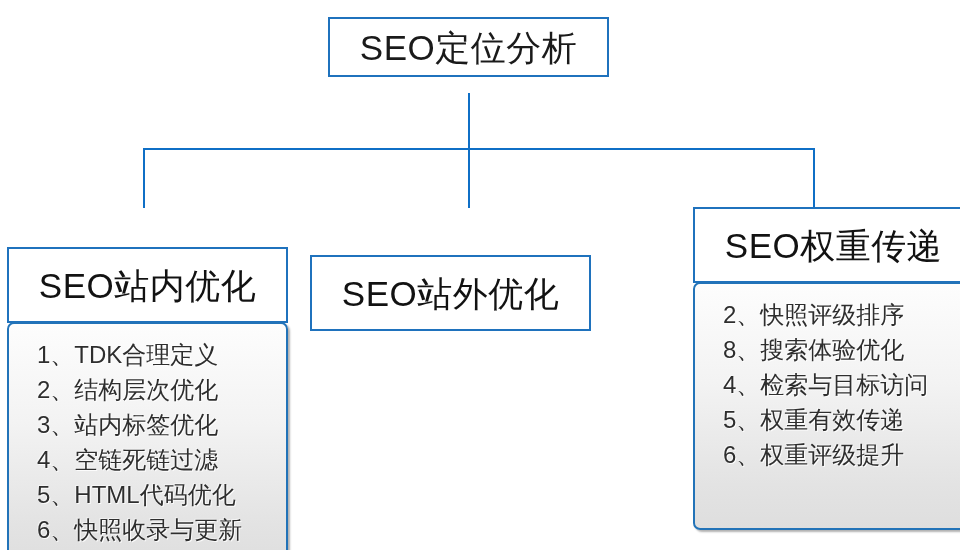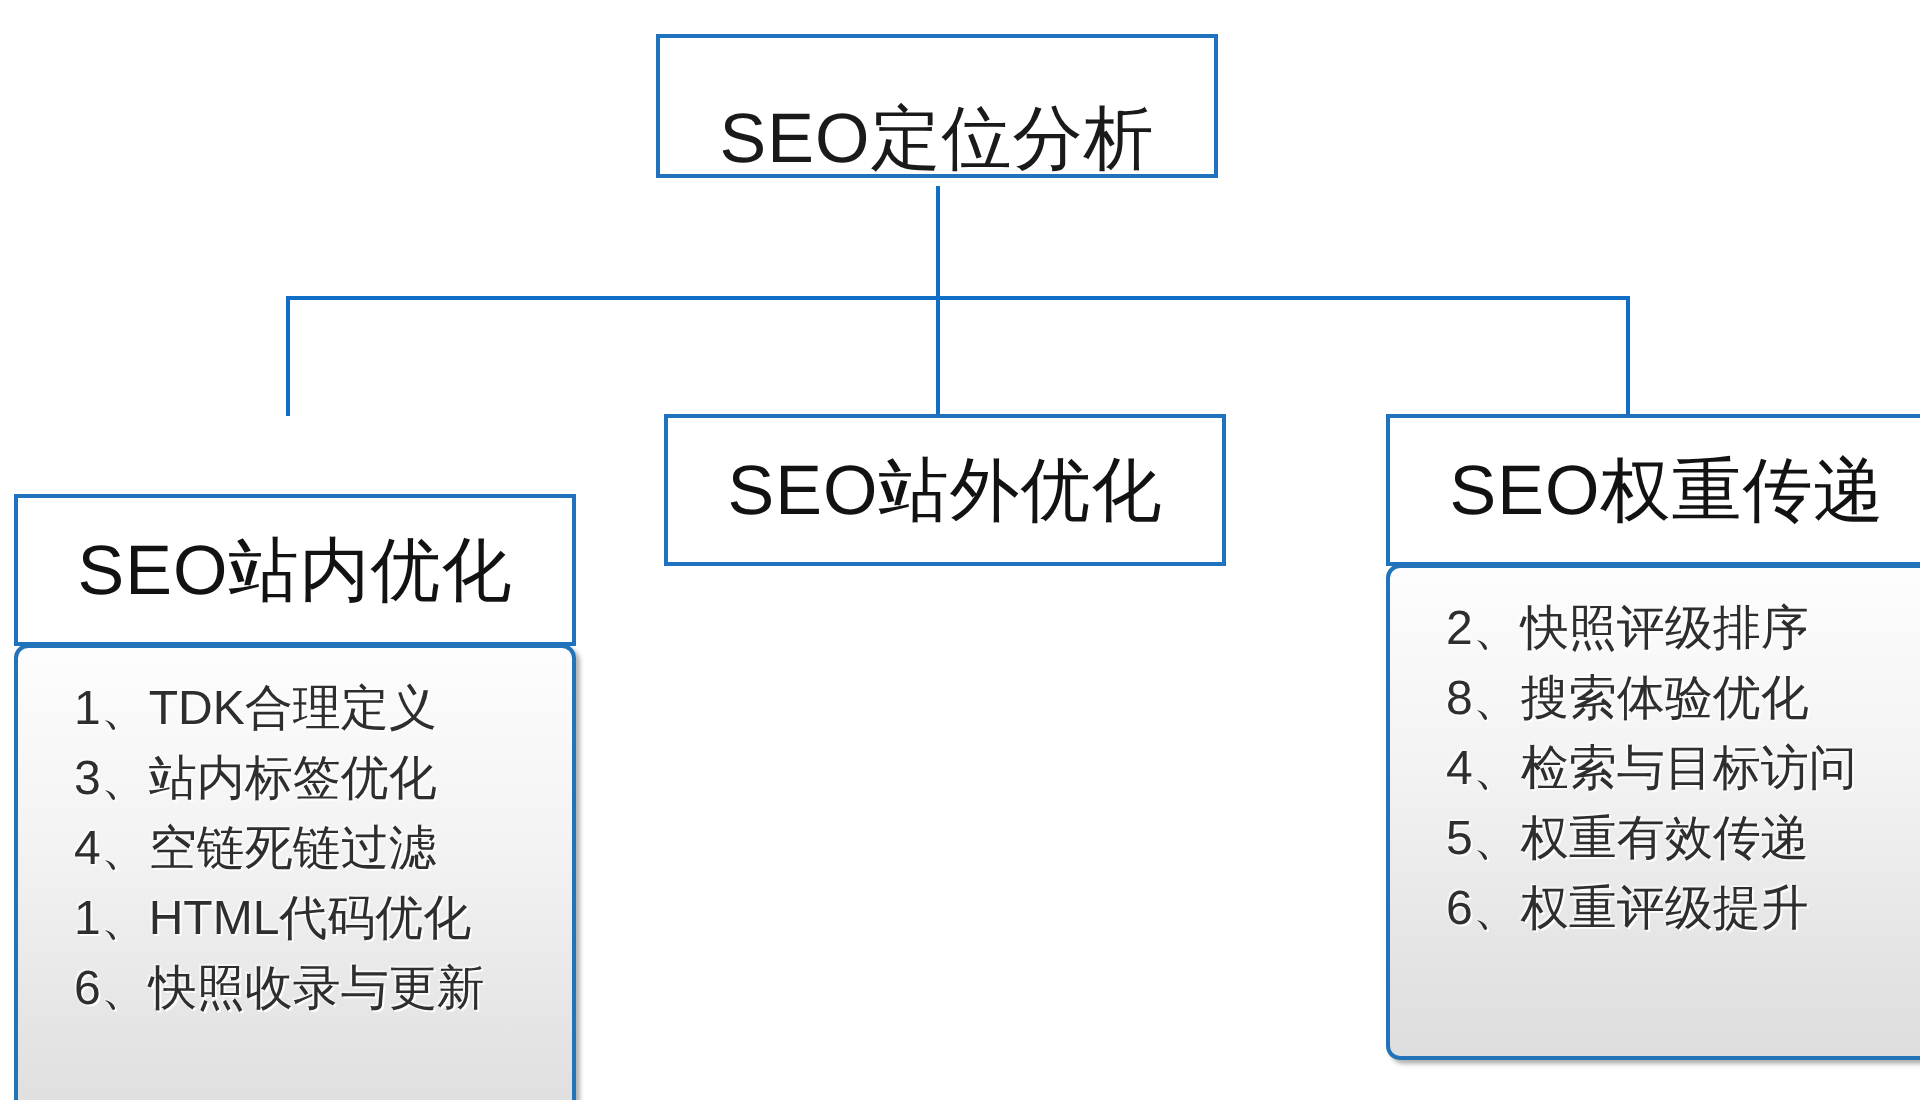--- a/index.html
+++ b/index.html
@@ -23,44 +23,44 @@
   }
   .conn-v { width: 2px; }
   .conn-h { height: 2px; }
 
   
   .root-box {
     position: absolute;
     left: 328px;
     top: 17px;
     width: 281px;
-    height: 72px;
+    height: 60px;
     box-sizing: border-box;
     border: 2px solid #1f72bd;
     background: #ffffff;
     display: flex;
-    align-items: flex-end;
+    align-items: center;
     justify-content: center;
   }
   .root-title {
     font-size: 35px;
     color: #1a1a1a;
     letter-spacing: 0.5px;
     line-height: 1;
     white-space: nowrap;
   }
 
   
   .column {
     position: absolute;
     top: 207px;
     width: 281px;
   }
   .col-1 { left: 7px; margin-top: 40px; }
-  .col-2 { left: 332px; }
+  .col-2 { left: 310px; margin-top: 48px; }
   .col-3 { left: 672px; margin-left: 21px; }
 
   .col-header {
     box-sizing: border-box;
     width: 100%;
     height: 76px;
     border: 2px solid #1f72bd;
     background: #ffffff;
     display: flex;
     align-items: center;
@@ -123,23 +123,24 @@
     <div class="root-title">SEO定位分析</div>
   </div>
 
   <div class="column col-1">
     <div class="col-header">
       <div class="col-header-title">SEO站内优化</div>
     </div>
     <div class="col-body">
       <ol>
         <li>1、TDK合理定义</li>
+        <li>2、结构层次优化</li>
         <li>3、站内标签优化</li>
         <li>4、空链死链过滤</li>
-        <li>1、HTML代码优化</li>
+        <li>5、HTML代码优化</li>
         <li>6、快照收录与更新</li>
       </ol>
     </div>
   </div>
 
   <div class="column col-2">
     <div class="col-header">
       <div class="col-header-title">SEO站外优化</div>
     </div>
   </div>

